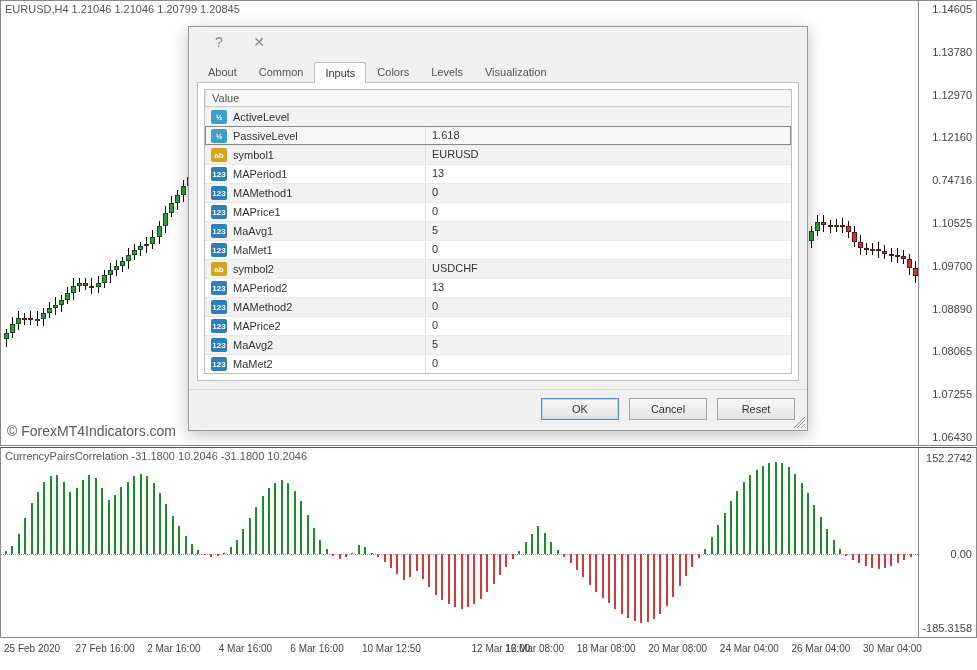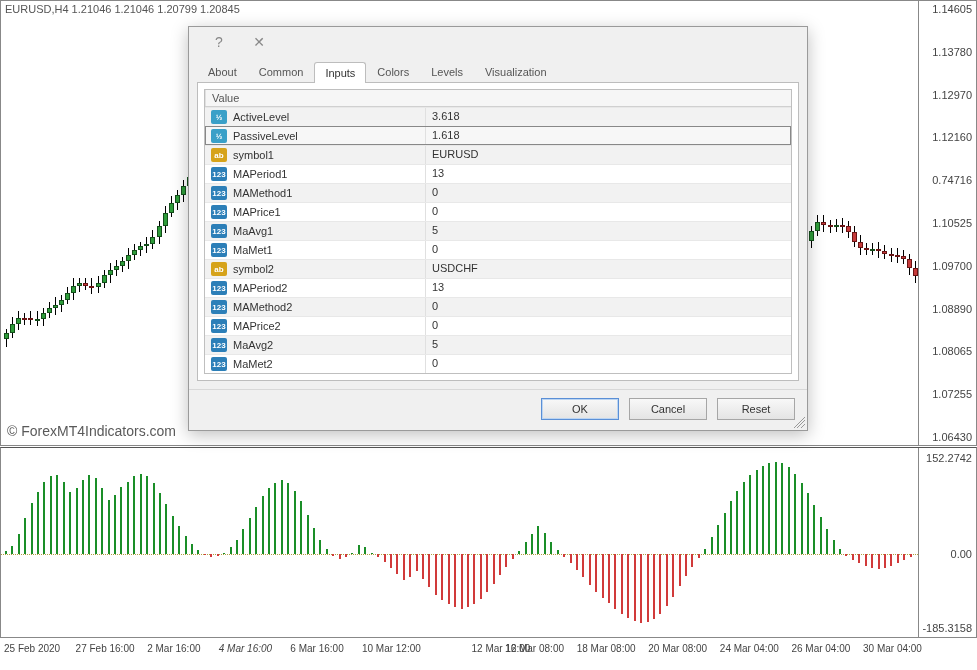--- a/index.html
+++ b/index.html
@@ -690,20 +690,21 @@
       <div style="top: 301.6px;">1.08890</div>
       <div style="top: 344.4px;">1.08065</div>
       <div style="top: 387.2px;">1.07255</div>
       <div style="top: 430px;">1.06430</div>
     </div>
 
   <div class="watermark">© ForexMT4Indicators.com</div>
 </div>
 
 <div class="chart-lower">
+  <div class="ind-label">CurrencyPairsCorrelation -31.1800  10.2046 -31.1800  10.2046</div>
   <div class="bars" id="bars">
     <div class="zero-line" style="top: 106px;"></div>
   <div class="bar g" style="left: 4px; top: 102.711px; height: 3.28947px;"></div>
       <div class="bar g" style="left: 10.4155px; top: 98.1053px; height: 7.89474px;"></div>
       <div class="bar g" style="left: 16.831px; top: 86.2632px; height: 19.7368px;"></div>
       <div class="bar g" style="left: 23.2465px; top: 69.8158px; height: 36.1842px;"></div>
       <div class="bar g" style="left: 29.662px; top: 54.6842px; height: 51.3158px;"></div>
       <div class="bar g" style="left: 36.0775px; top: 43.5px; height: 62.5px;"></div>
       <div class="bar g" style="left: 42.493px; top: 33.6316px; height: 72.3684px;"></div>
       <div class="bar g" style="left: 48.9085px; top: 28.3684px; height: 77.6316px;"></div>
@@ -847,23 +848,23 @@
       <div style="top: 4px;">152.2742</div>
       <div style="top: 100px;">0.00</div>
       <div style="top: 174px;">-185.3158</div>
     </div>
 </div>
 
 <div class="xaxis" id="xaxis">
     <span style="left: 4px;">25 Feb 2020</span>
     <span style="left: 75.5833px;">27 Feb 16:00</span>
     <span style="left: 147.167px;">2 Mar 16:00</span>
-    <span style="left: 218.75px; font-style: italic;">4 Mar 16:00</span>
+    <span style="left: 218.75px;">4 Mar 16:00</span>
     <span style="left: 290.333px;">6 Mar 16:00</span>
-    <span style="left: 361.917px;">10 Mar 12:00</span>
+    <span style="left: 361.917px;">10 Mar 12:50</span>
     <span style="left: 433.5px; margin-left: 38px;">12 Mar 12:00</span>
     <span style="left: 505.083px;">16 Mar 08:00</span>
     <span style="left: 576.667px;">18 Mar 08:00</span>
     <span style="left: 648.25px;">20 Mar 08:00</span>
     <span style="left: 719.833px;">24 Mar 04:00</span>
     <span style="left: 791.417px;">26 Mar 04:00</span>
     <span style="left: 863px;">30 Mar 04:00</span>
   </div>
 
 <div class="dialog">
@@ -885,21 +886,20 @@
     <div class="grid" style="position:relative;">
       <div class="grid-head">
         <div class="col val">Value</div>
       </div>
       <div id="grid-rows">
           <div class="grid-row">
             <div class="col var">
               <span class="typ dbl">½</span>
               <span>ActiveLevel</span>
             </div>
-            <div class="col val">3.618</div>
           </div>
           <div class="grid-row sel">
             <div class="col var">
               <span class="typ dbl">½</span>
               <span>PassiveLevel</span>
             </div>
             <div class="col val">1.618</div>
           </div>
           <div class="grid-row">
             <div class="col var">

